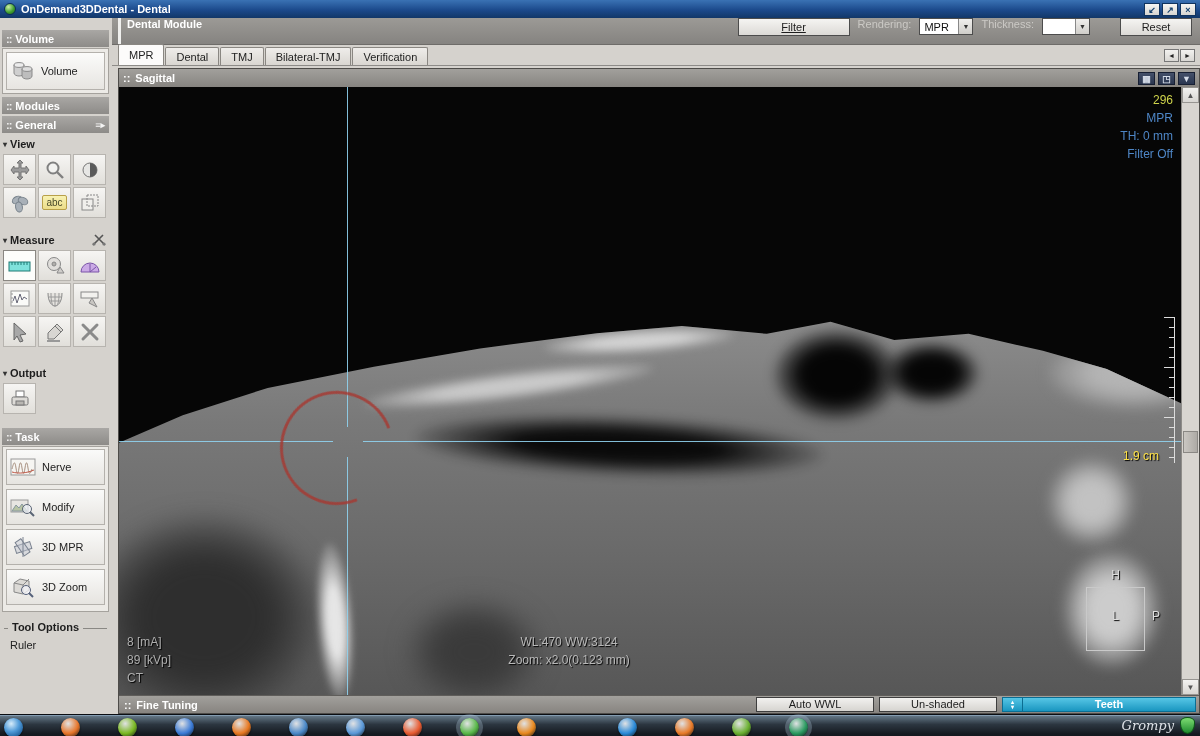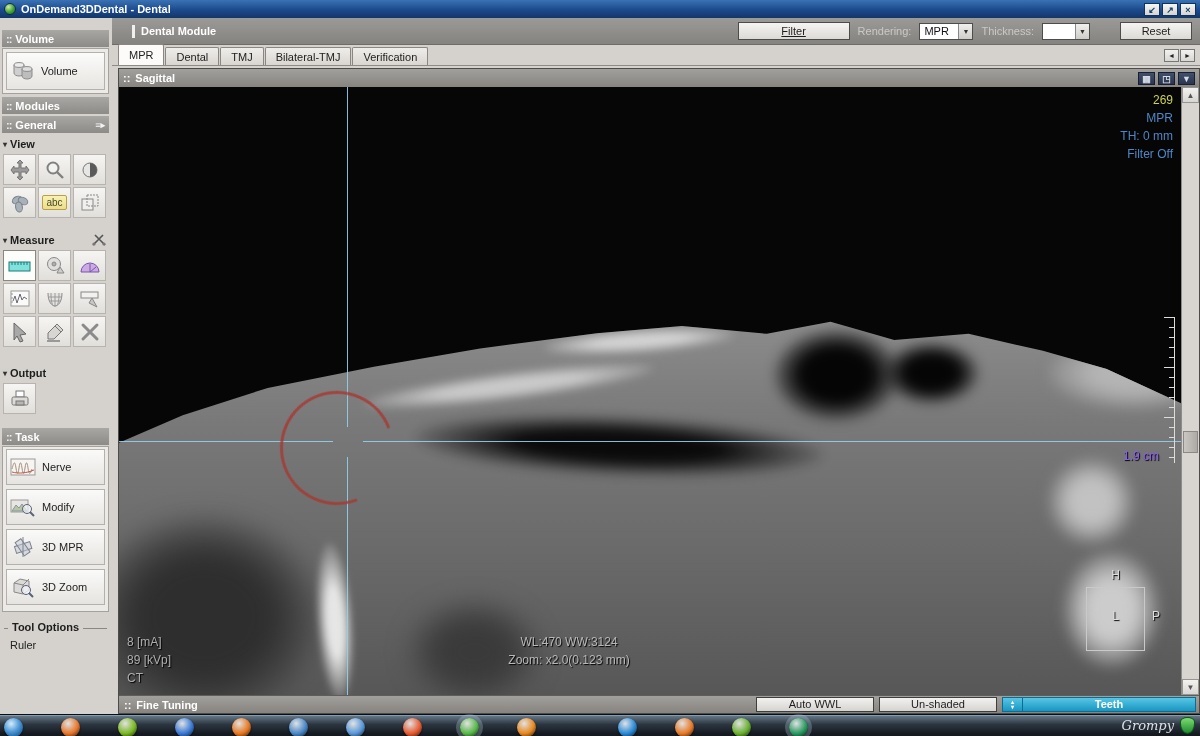--- a/index.html
+++ b/index.html
@@ -47,21 +47,21 @@
   .task-panel { padding:2px 3px; }
   .task-btn { display:flex; align-items:center; gap:6px; height:36px; margin-bottom:4px; padding:0 3px;
     width:100%; font-size:11px; color:#222; background:linear-gradient(#fafaf9,#e6e4e0); border:1px solid #b4b1ac; }
   .group { border-top:1px solid #8a8884; margin:16px 2px 0 2px; position:relative; padding:10px 4px 4px; }
   .group-title { position:absolute; top:-8px; left:4px; background:#d5d2cd; padding:0 4px;
     font-size:11px; font-weight:bold; color:#1d1d1d; }
   .group-value { font-size:11px; color:#222; padding-left:2px; }
 
   
   .right-col { flex:1; display:flex; flex-direction:column; }
-  .toolbar { height:27px; flex:none; display:flex; align-items:center; gap:8px; padding:0 8px 0 20px;
+  .toolbar { height:27px; flex:none; display:flex; gap:8px; padding:0 8px 0 6px;
     background:linear-gradient(180deg,#9c9a96,#858380); border-bottom:1px solid #6e6c69; }
   .module-title { color:#fff; font-weight:bold; font-size:11px; border-left:3px solid #f0f0ee;
     padding-left:6px; line-height:13px; }
   .tb-spacer { flex:1; }
   .tb-btn { height:18px; font-size:11px; color:#1d1d1d; padding:0 8px;
     background:linear-gradient(#f5f4f2,#dcdad6); border:1px solid #4c4c4c; }
   .tb-btn.wide { min-width:112px;text-decoration:underline; }
   .tb-btn.reset { min-width:72px; }
   .tb-label { font-size:11px; color:#cbc9c5; }
   .combo { height:17px; background:#fff; border:1px solid #4c4c4c; display:flex; align-items:center;
@@ -134,21 +134,21 @@
   .ov-tr .slice { color:#ced34b; }
   .ov-tr .blue { color:#4e86c6; }
   .ov-bl { left:8px; bottom:8px; color:#aeaeae; text-shadow:1px 1px 1px #000; }
   .ov-wl { left:295px; bottom:26px; width:310px; text-align:center; color:#b8b8b8; text-shadow:1px 1px 1px #000; }
 
   .ruler { position:absolute; right:6px; top:230px; height:146px; width:13px; border-right:1px solid #dcdcdc; }
   .ruler::before { content:""; position:absolute; right:0; top:0; bottom:0; width:5px;
     background:repeating-linear-gradient(180deg,#dcdcdc 0 1px,transparent 1px 10px); }
   .ruler::after { content:""; position:absolute; right:0; top:0; bottom:0; width:10px;
     background:repeating-linear-gradient(180deg,#dcdcdc 0 1px,transparent 1px 50px); }
-  .scale-label { position:absolute; right:22px; top:362px; color:#8b5cf6; font-size:12px;
+  .scale-label { position:absolute; right:22px; top:362px; color:#fde047; font-size:12px;
     text-shadow:1px 1px 1px #000; }
 
   .orient-box { position:absolute; left:967px; top:500px; width:59px; height:64px; border:1px solid #c9c9c9; }
   .o-lbl { position:absolute; color:#dedede; font-size:12px; text-shadow:1px 1px 1px #000; }
   .o-h { left:967px; top:481px; width:59px; text-align:center; }
   .o-l { left:967px; top:522px; width:59px; text-align:center; }
   .o-p { left:1033px; top:522px; }
 
   .vp-scrollbar { width:18px; flex:none; background:#d8d5d0; border-left:1px solid #8e8c88;
     display:flex; flex-direction:column; position:relative; }
@@ -466,21 +466,21 @@
             <div class="blob b-spine2"></div>
           </div>
 
           <div class="ch ch-v1"></div>
           <div class="ch ch-v2"></div>
           <div class="ch ch-h1"></div>
           <div class="ch ch-h2"></div>
           <div class="roi"></div>
 
           <div class="ov ov-tr">
-            <div class="slice">269</div>
+            <div class="slice">296</div>
             <div class="blue">MPR</div>
             <div class="blue">TH: 0 mm</div>
             <div class="blue">Filter Off</div>
           </div>
 
           <div class="ov ov-bl">
             <div>8 [mA]</div>
             <div>89 [kVp]</div>
             <div>CT</div>
           </div>

